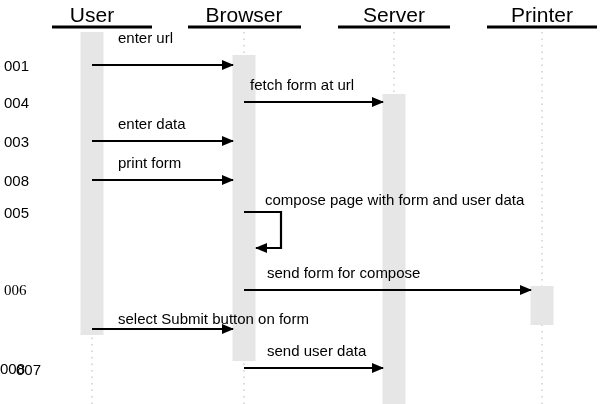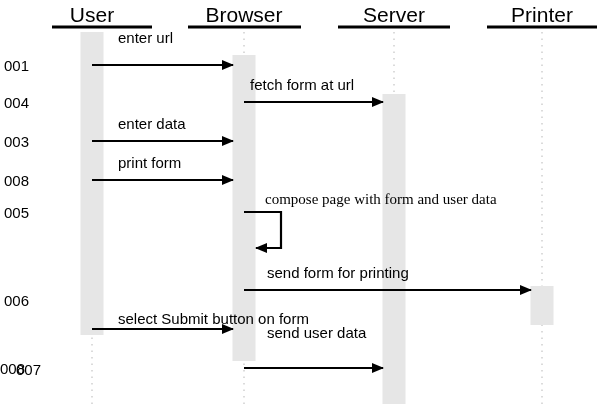--- a/index.html
+++ b/index.html
@@ -96,28 +96,28 @@
       <div class="lbl actor-name" style="left: 244px; top: 4px;">Browser</div>
       <div class="lbl actor-name" style="left: 394px; top: 4px;">Server</div>
       <div class="lbl actor-name" style="left: 542px; top: 4px;">Printer</div>
     </div>
   <div id="step-numbers">
       <div class="lbl step-num" style="top: 65px; left: 4px;">001</div>
       <div class="lbl step-num" style="top: 102px; left: 4px;">004</div>
       <div class="lbl step-num" style="top: 141px; left: 4px;">003</div>
       <div class="lbl step-num" style="top: 180px; left: 4px;">008</div>
       <div class="lbl step-num" style="top: 212px; left: 4px;">005</div>
-      <div class="lbl step-num" style="top: 300px; left: 4px;">006</div>
+      <div class="lbl step-num" style="top: 290px; left: 4px; font-family: Liberation Serif, serif;">006</div>
       <div class="lbl step-num" style="top: 329px; left: 16px; margin-top: 40px;">007</div>
       <div class="lbl step-num" style="top: 368px; left: 0;">008</div>
     </div>
   <div id="message-labels">
       <div class="lbl msg-label" style="left: 118px; top: 45px;">enter url</div>
       <div class="lbl msg-label" style="left: 250px; top: 92px;">fetch form at url</div>
       <div class="lbl msg-label" style="left: 118px; top: 131px;">enter data</div>
       <div class="lbl msg-label" style="left: 118px; top: 170px;">print form</div>
-      <div class="lbl msg-label" style="left: 265px; top: 207px; font-family: Liberation Serif, serif;">compose page with form and user data</div>
-      <div class="lbl msg-label" style="left: 267px; top: 280px;">send form for printing</div>
+      <div class="lbl msg-label" style="left: 265px; top: 207px;">compose page with form and user data</div>
+      <div class="lbl msg-label" style="left: 267px; top: 280px;">send form for compose</div>
       <div class="lbl msg-label" style="left: 118px; top: 326px;">select Submit button on form</div>
-      <div class="lbl msg-label" style="left: 267px; top: 340px;">send user data</div>
+      <div class="lbl msg-label" style="left: 267px; top: 358px;">send user data</div>
     </div>
 
 </div>
 
 </body></html>

